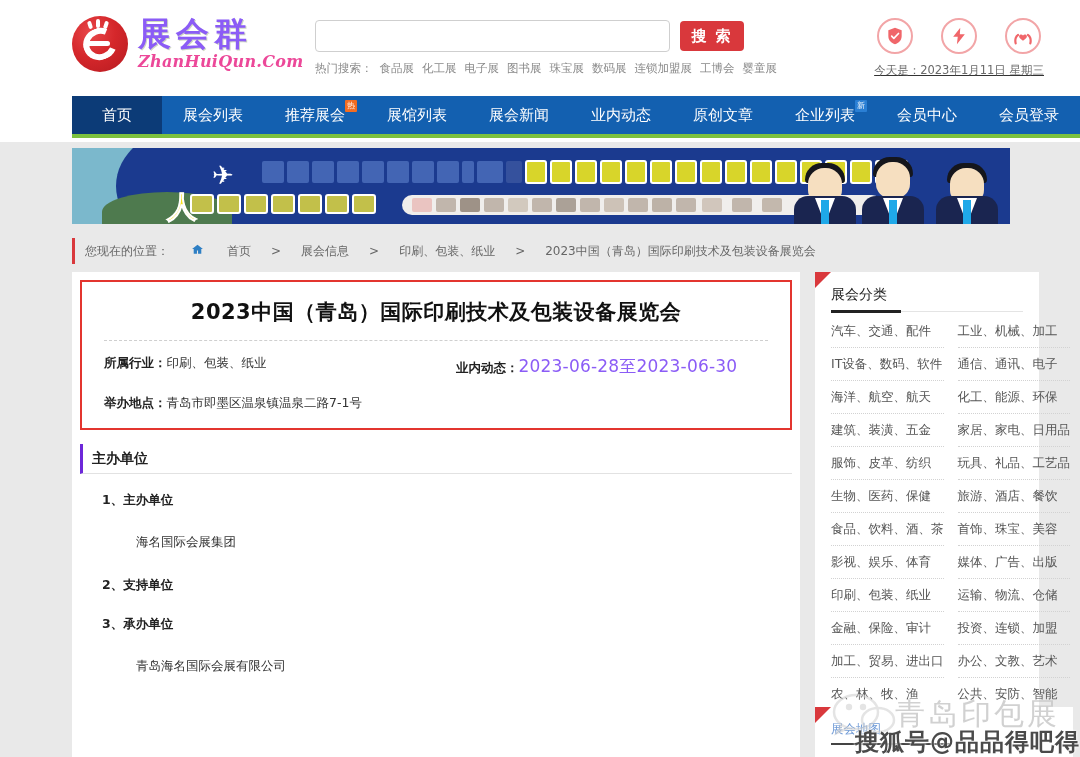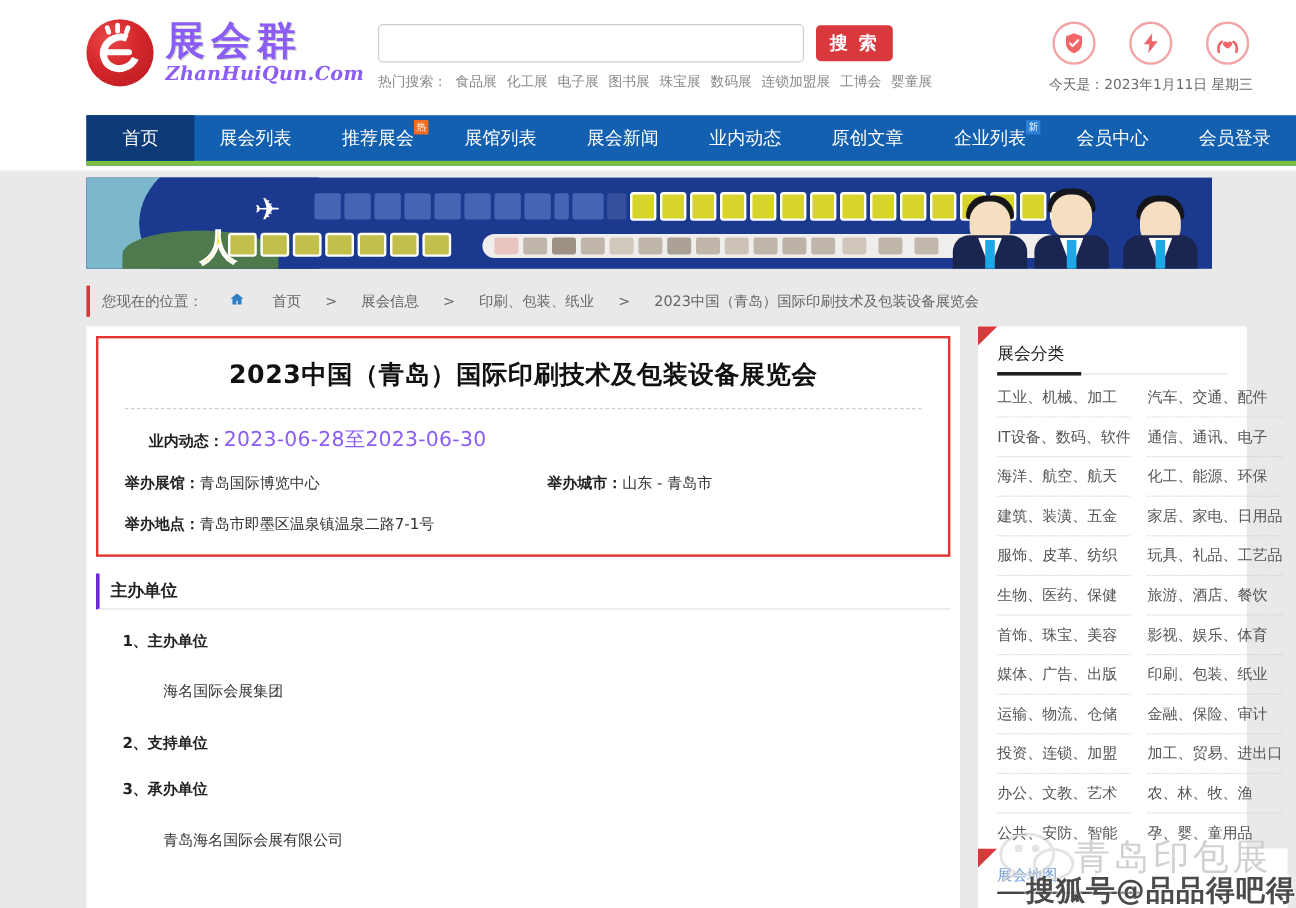--- a/index.html
+++ b/index.html
@@ -32,41 +32,41 @@
   .logo-mark .s2 { left:24px; top:3px; width:4px; height:9px; }
   .logo-mark .s3 { left:32px; top:5px; width:4px; height:8px; transform:rotate(18deg); }
   .logo-text { margin-left:10px; }
   .logo-cn {
     font-size:33px; font-weight:bold; color:#8b5cf6; letter-spacing:5px;
     line-height:34px; text-shadow:1px 1px 0 #cfd8c2;
   }
   .logo-en {
     font-family:"DejaVu Serif","Liberation Serif",serif;
     font-size:16px; font-style:italic; font-weight:bold;
-    color:#8b5cf6; letter-spacing:.3px; line-height:19px; margin-top:1px;
+    color:#ec4899; letter-spacing:.3px; line-height:19px; margin-top:1px;
   }
 
   .search-area { position:absolute; left:315px; top:20px; width:430px; }
   .search-row { display:flex; align-items:center; }
   .search-input {
     width:355px; height:32px; border:1px solid #cfcfcf; border-radius:4px;
     background:#fff; outline:none; padding:0 8px; font-size:13px;
     font-family:"DejaVu Sans","Liberation Sans",sans-serif;
   }
   .search-btn {
     margin-left:10px; width:64px; height:30px; background:#d9383c; color:#fff;
     border:none; border-radius:4px; font-size:15px; font-weight:bold;
     letter-spacing:2px; cursor:pointer;
     font-family:"DejaVu Sans","Liberation Sans",sans-serif;
   }
   .hot-row { margin-top:9px; font-size:11.5px; color:#8a8a8a; display:flex; align-items:center; flex-wrap:nowrap; }
   .hot-label { margin-right:3px; white-space:nowrap; }
   .hot-item { color:#8a8a8a; text-decoration:none; margin:0 4px; white-space:nowrap; }
 
-  .header-right { position:absolute; right:36px; top:18px; text-align:center; }
+  .header-right { position:absolute; right:36px; top:18px; text-align:center;text-decoration:underline; }
   .hr-icons { display:flex; gap:28px; justify-content:center; }
   .hr-circle {
     width:36px; height:36px; border-radius:50%; border:2px solid #f2a5a7;
     display:flex; align-items:center; justify-content:center; background:#fff;
   }
   .hr-circle svg { display:block; }
   .today-text { margin-top:9px; font-size:11.5px; color:#6b6b6b; white-space:nowrap; }
 
   
   .nav {
@@ -407,30 +407,25 @@
   <span> &gt; </span>
   <span>2023中国（青岛）国际印刷技术及包装设备展览会</span>
 </div>
 
 <div class="main-left">
 
   <div class="title-card">
     <div class="evt-title">2023中国（青岛）国际印刷技术及包装设备展览会</div>
     <div class="evt-grid">
       <div class="evt-row">
+        <div class="evt-cell">
+          <span class="evt-k">所属行业：</span><span>印刷、包装、纸业</span>
+        </div>
         <div class="evt-cell right">
           <span class="evt-k">业内动态：</span><span class="evt-date">2023-06-28至2023-06-30</span>
-        </div>
-      </div>
-      <div class="evt-row">
-        <div class="evt-cell">
-          <span class="evt-k">举办展馆：</span><span>青岛国际博览中心</span>
-        </div>
-        <div class="evt-cell right">
-          <span class="evt-k">举办城市：</span><span>山东 - 青岛市</span>
         </div>
       </div>
       <div class="evt-row">
         <div class="evt-cell" style="width:100%">
           <span class="evt-k">举办地点：</span><span>青岛市即墨区温泉镇温泉二路7-1号</span>
         </div>
       </div>
     </div>
   </div>
 
@@ -446,32 +441,33 @@
     <p class="org-val">青岛海名国际会展有限公司</p>
   </div>
 </div>
 
 <div class="side">
   <div class="side-head">
     <span class="side-title">展会分类</span>
   </div>
   <div class="side-rule"></div>
   <div class="cat-grid">
+    <a class="cat-item">汽车、交通、配件</a>
     <a class="cat-item">工业、机械、加工</a>
-    <a class="cat-item">汽车、交通、配件</a>
     <a class="cat-item">IT设备、数码、软件</a>
     <a class="cat-item">通信、通讯、电子</a>
     <a class="cat-item">海洋、航空、航天</a>
     <a class="cat-item">化工、能源、环保</a>
     <a class="cat-item">建筑、装潢、五金</a>
     <a class="cat-item">家居、家电、日用品</a>
     <a class="cat-item">服饰、皮革、纺织</a>
     <a class="cat-item">玩具、礼品、工艺品</a>
     <a class="cat-item">生物、医药、保健</a>
     <a class="cat-item">旅游、酒店、餐饮</a>
+    <a class="cat-item">食品、饮料、酒、茶</a>
     <a class="cat-item">首饰、珠宝、美容</a>
     <a class="cat-item">影视、娱乐、体育</a>
     <a class="cat-item">媒体、广告、出版</a>
     <a class="cat-item">印刷、包装、纸业</a>
     <a class="cat-item">运输、物流、仓储</a>
     <a class="cat-item">金融、保险、审计</a>
     <a class="cat-item">投资、连锁、加盟</a>
     <a class="cat-item">加工、贸易、进出口</a>
     <a class="cat-item">办公、文教、艺术</a>
     <a class="cat-item">农、林、牧、渔</a>

